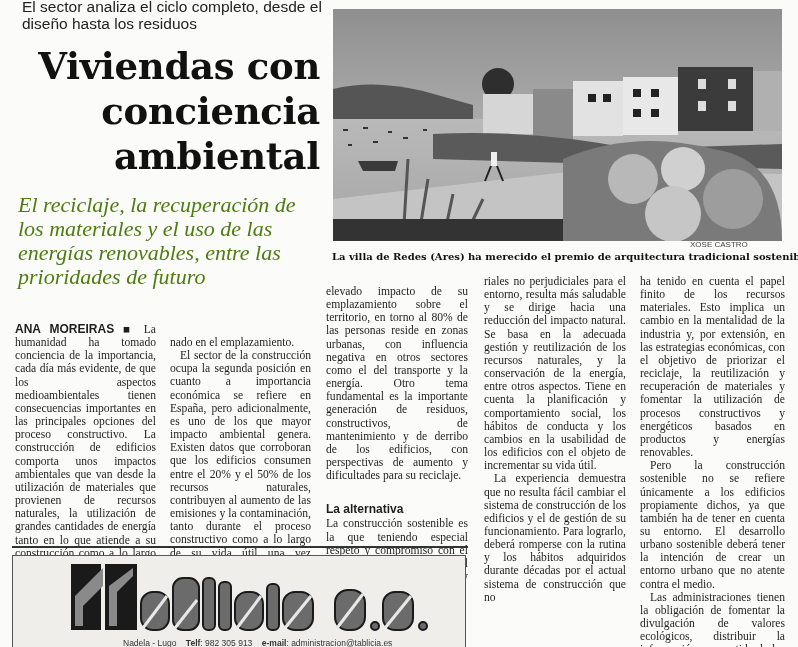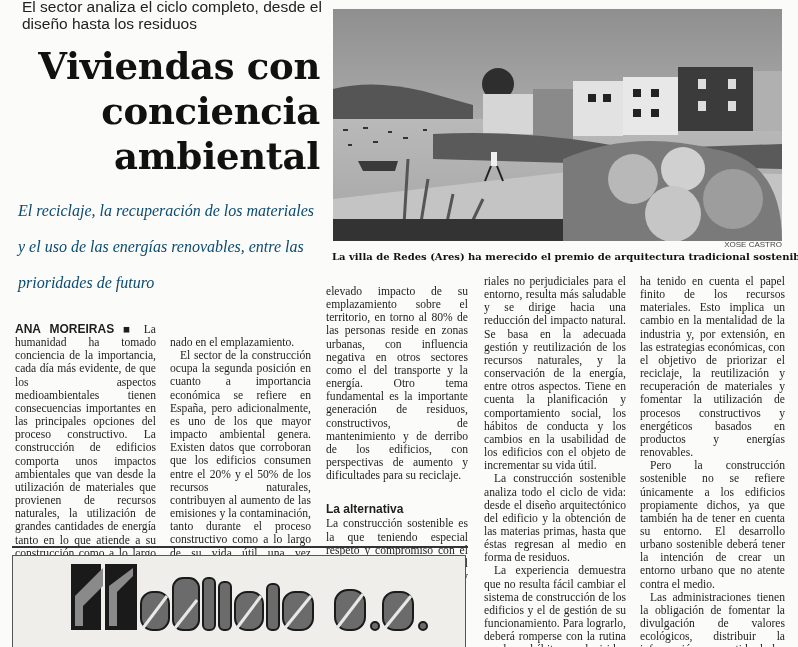--- a/index.html
+++ b/index.html
@@ -1,22 +1,22 @@
 <!DOCTYPE html>
 <html><head>
 <meta charset="utf-8">
 <style>
   html,body{margin:0;padding:0;}
   body{width:798px;height:647px;overflow:hidden;background:#fbfbf9;position:relative;color:#1c1c1c;}
   .abs{position:absolute;}
   .kicker{left:22px;top:-2px;width:300px;font-family:"Liberation Sans",sans-serif;font-size:15.5px;line-height:17px;color:#222;}
   .headline{left:20px;top:44px;width:300px;font-family:"DejaVu Serif",serif;font-weight:bold;font-size:37px;line-height:45px;letter-spacing:-0.3px;color:#111;text-align:right;}
-  .subhead{left:18px;top:193px;width:305px;font-family:"Liberation Serif",serif;font-style:italic;font-size:16px;line-height:36px;color:#0c4a6e;}
+  .subhead{left:18px;top:193px;width:305px;font-family:"Liberation Serif",serif;font-style:italic;font-size:22px;line-height:24px;color:#4d7c0f;}
   .photo{left:333px;top:9px;width:449px;height:232px;overflow:hidden;background:#9a9a9a;}
-  .credit{left:690px;top:240px;width:92px;text-align:right;font-family:"Liberation Sans",sans-serif;font-size:8px;color:#444;}
+  .credit{left:690px;top:240px;width:92px;text-align:left;font-family:"Liberation Sans",sans-serif;font-size:8px;color:#444;}
   .caption{left:332px;top:250px;width:460px;font-family:"DejaVu Serif",serif;font-weight:bold;font-size:10px;line-height:13px;color:#111;white-space:nowrap;}
   .col{position:absolute;font-family:"Liberation Serif",serif;font-size:11.6px;line-height:13.15px;text-align:justify;color:#1e1e1e;}
   .col p{margin:0;}
   .col p.ind{text-indent:10px;}
   .byline{font-family:"Liberation Sans",sans-serif;font-weight:bold;font-size:12px;}
   .subtitle-h{font-family:"Liberation Sans",sans-serif;font-weight:bold;font-size:12px;line-height:14px;margin:0 0 1px 0;}
   .rule{position:absolute;height:2px;background:#333;}
   .ad{left:12px;top:555px;width:452px;height:92px;border:1px solid #555;border-bottom:none;background:#efeeea;}
   .ad-contact{position:absolute;left:110px;top:82px;font-family:"Liberation Sans",sans-serif;font-size:8.5px;color:#333;white-space:nowrap;}
   .ad-contact b{font-weight:bold;}
@@ -117,21 +117,20 @@
 <div class="col" style="left:326px;top:285px;width:142px;">
   <p>elevado impacto de su emplazamiento sobre el territorio, en torno al 80% de las personas reside en zonas urbanas, con influencia negativa en otros sectores como el del transporte y la energía. Otro tema fundamental es la importante generación de residuos, constructivos, de mantenimiento y de derribo de los edificios, con perspectivas de aumento y dificultades para su reciclaje.</p>
   <div class="subtitle-h" style="margin-top:20px;">La alternativa</div>
   <p>La construcción sostenible es la que teniendo especial respeto y compromiso con el medio ambiente, implica el uso eficiente de la energía y del agua, los recursos y mate-</p>
 </div>
 
 <div class="rule" style="left:312px;top:546px;width:156px;"></div>
 
 <div class="col" style="left:484px;top:275px;width:142px;">
   <p>riales no perjudiciales para el entorno, resulta más saludable y se dirige hacia una reducción del impacto natural. Se basa en la adecuada gestión y reutilización de los recursos naturales, y la conservación de la energía, entre otros aspectos. Tiene en cuenta la planificación y comportamiento social, los hábitos de conducta y los cambios en la usabilidad de los edificios con el objeto de incrementar su vida útil.</p>
-  <p class="ind">La construcción sostenible analiza todo el ciclo de vida: desde el diseño arquitectónico del edificio y la obtención de las materias primas, hasta que éstas regresan al medio en forma de residuos.</p>
   <p class="ind">La experiencia demuestra que no resulta fácil cambiar el sistema de construcción de los edificios y el de gestión de su funcionamiento. Para lograrlo, deberá romperse con la rutina y los hábitos adquiridos durante décadas por el actual sistema de construcción que no</p>
 </div>
 
 <div class="col" style="left:640px;top:275px;width:145px;">
   <p>ha tenido en cuenta el papel finito de los recursos materiales. Esto implica un cambio en la mentalidad de la industria y, por extensión, en las estrategias económicas, con el objetivo de priorizar el reciclaje, la reutilización y recuperación de materiales y fomentar la utilización de procesos constructivos y energéticos basados en productos y energías renovables.</p>
   <p class="ind">Pero la construcción sostenible no se refiere únicamente a los edificios propiamente dichos, ya que también ha de tener en cuenta su entorno. El desarrollo urbano sostenible deberá tener la intención de crear un entorno urbano que no atente contra el medio.</p>
   <p class="ind">Las administraciones tienen la obligación de fomentar la divulgación de valores ecológicos, distribuir la información compartida de las innovaciones medioambientales e incentivar económicamente todas aquellas iniciativas que contribuyan a la mejora del medio urbano.</p>
 </div>
 
 <div class="abs ad">
@@ -157,13 +156,18 @@
     </g>
     <g stroke="#e8e8e8" stroke-width="3">
       <line x1="130" y1="72" x2="154" y2="40"></line>
       <line x1="162" y1="72" x2="184" y2="44"></line>
       <line x1="224" y1="72" x2="248" y2="40"></line>
       <line x1="272" y1="72" x2="298" y2="40"></line>
       <line x1="324" y1="72" x2="350" y2="38"></line>
       <line x1="372" y1="72" x2="398" y2="40"></line>
     </g>
   </svg>
+  <div class="ad-contact">
+    <span>Nadela - Lugo</span>&nbsp;&nbsp;&nbsp;
+    <b>Telf</b>: <span>982 305 913</span>&nbsp;&nbsp;&nbsp;
+    <b>e-mail</b>: <span>administracion@tablicia.es</span>
+  </div>
 </div>
 
 </body></html>

